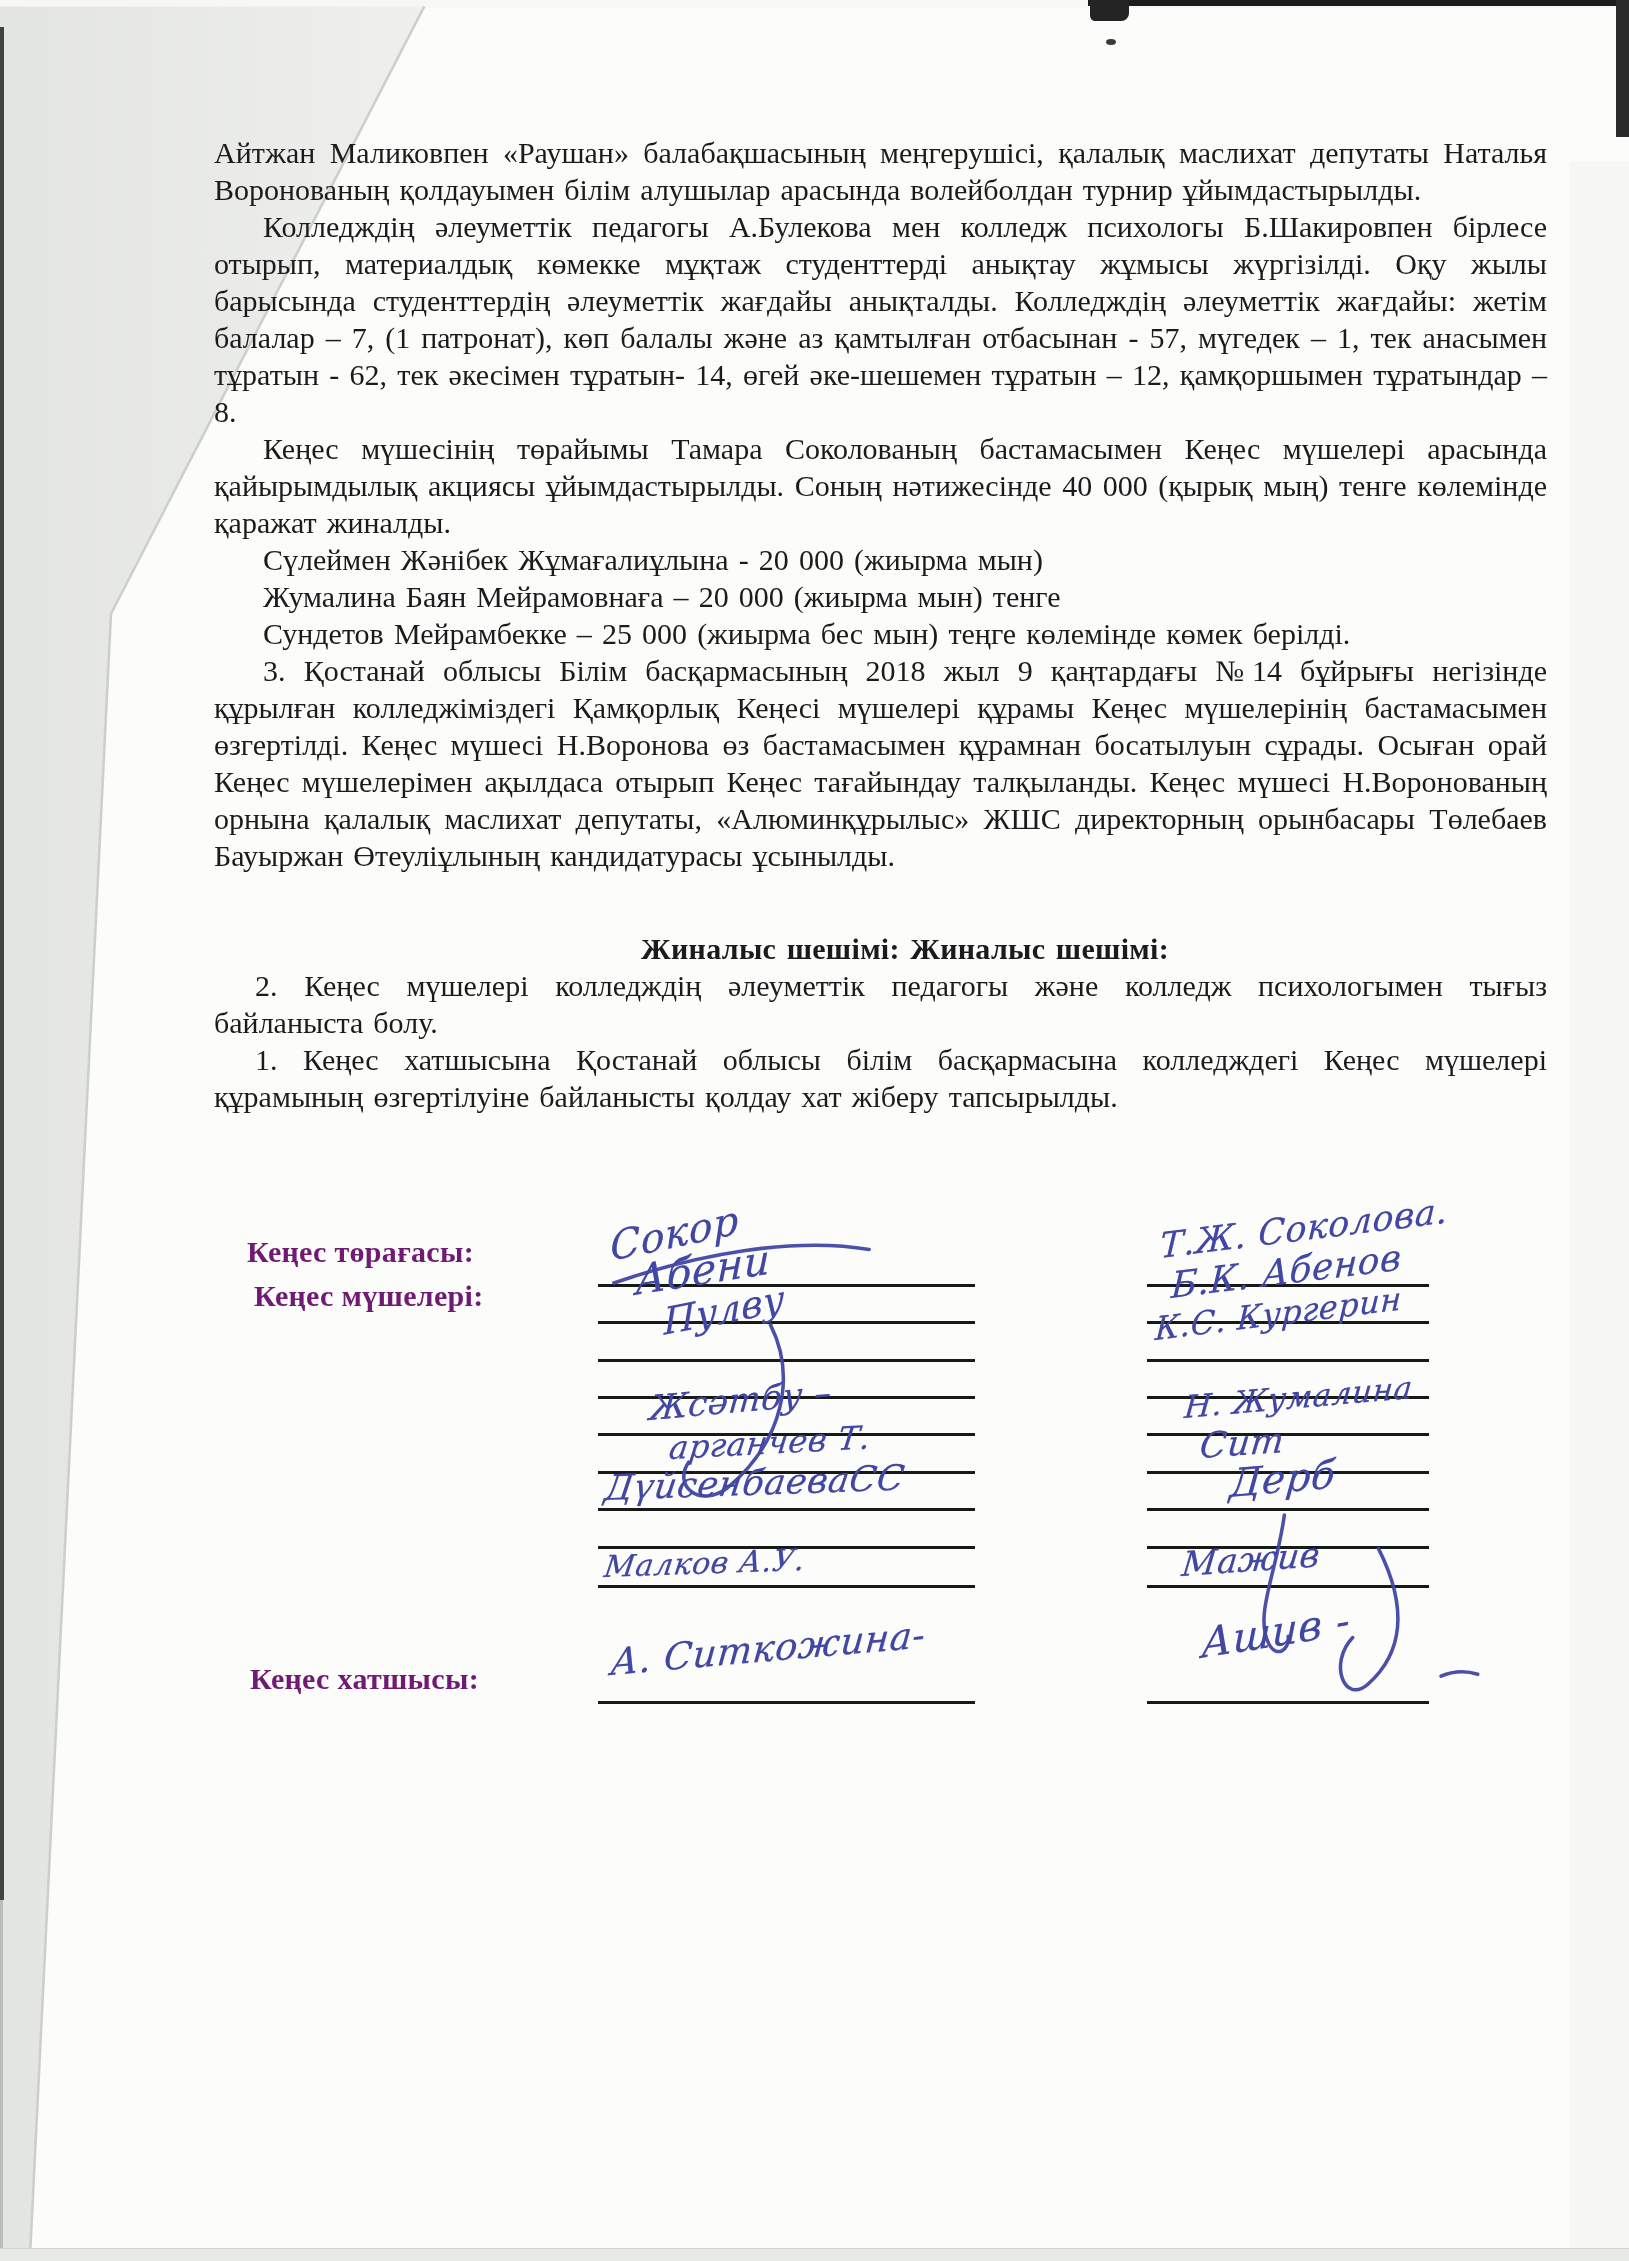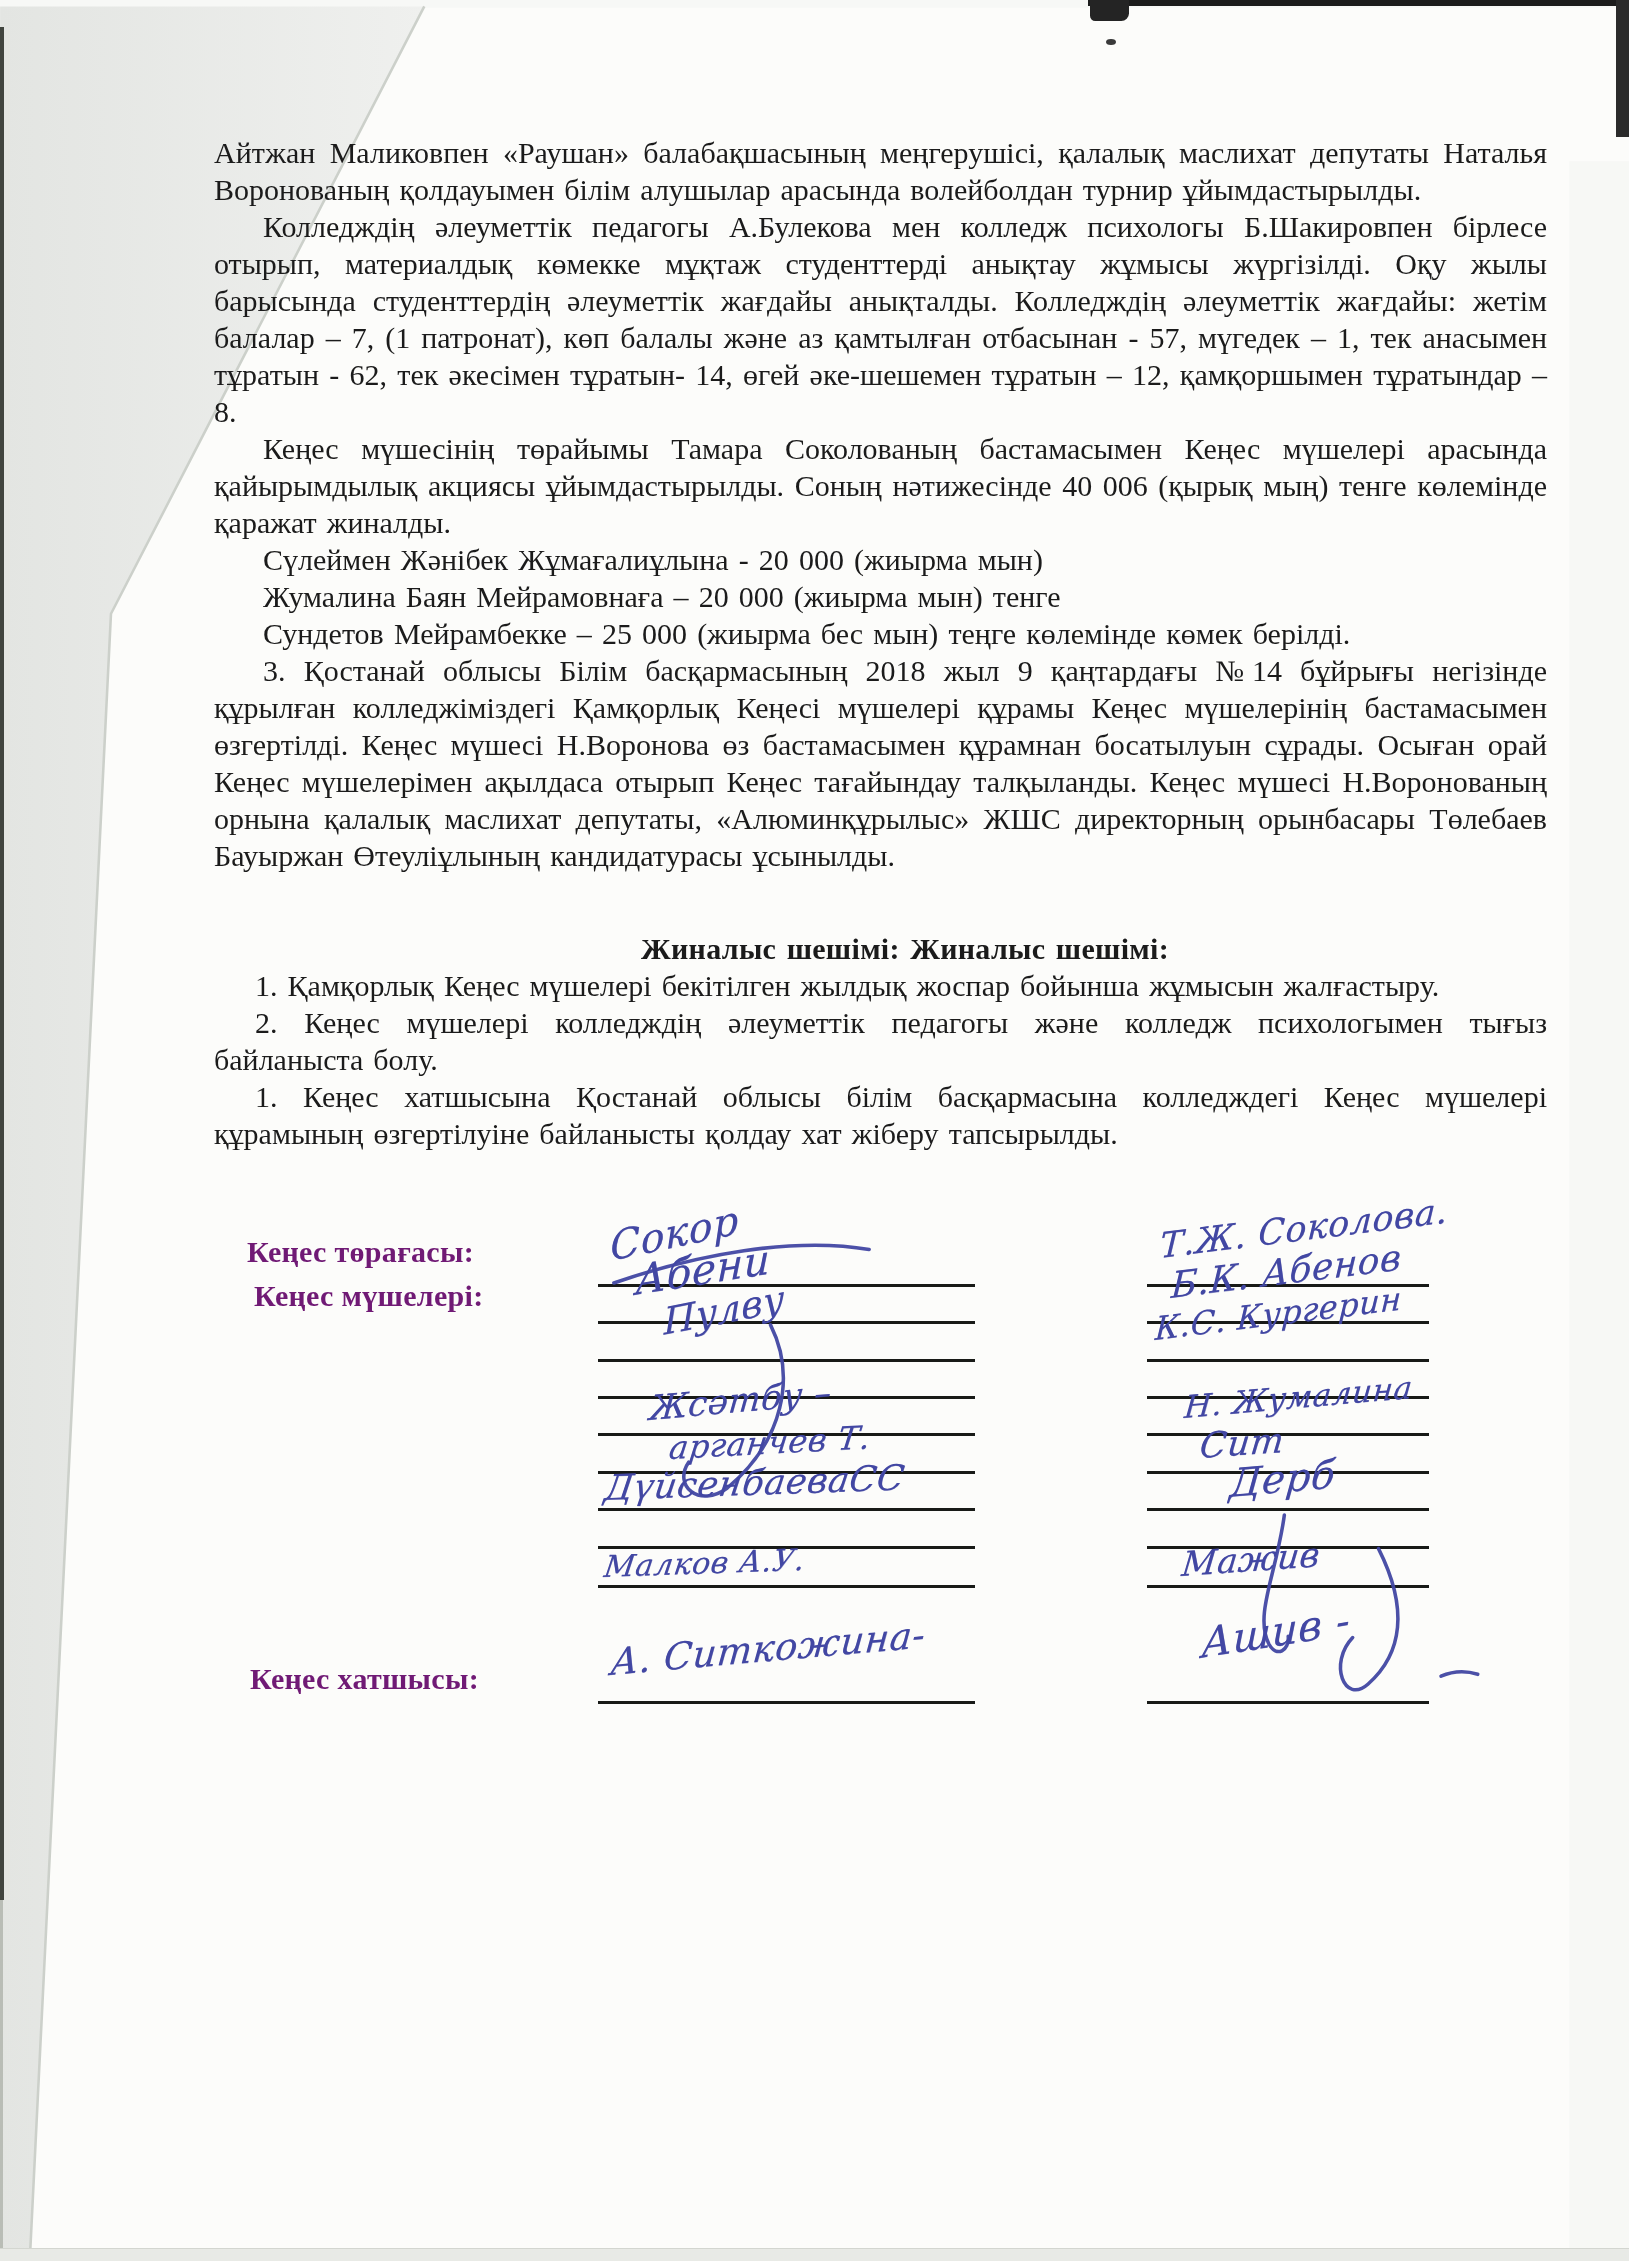--- a/index.html
+++ b/index.html
@@ -67,27 +67,26 @@
   <div class="right-black-bar"></div>
   <div class="left-dark-line"></div>
   <div class="left-dark-line-tail"></div>
   <div class="bottom-strip"></div>
 </div>
 
 <div class="body-text" id="body-flow">
 
 <p class="">Айтжан Маликовпен «Раушан» балабақшасының меңгерушісі, қалалық маслихат депутаты Наталья Воронованың қолдауымен  білім алушылар арасында волейболдан турнир ұйымдастырылды.</p>
     <p class="indent ">Колледждің әлеуметтік педагогы А.Булекова  мен колледж психологы Б.Шакировпен бірлесе отырып, материалдық көмекке мұқтаж студенттерді анықтау жұмысы жүргізілді.  Оқу жылы барысында студенттердің әлеуметтік жағдайы анықталды. Колледждің әлеуметтік жағдайы: жетім балалар – 7, (1 патронат),  көп балалы және аз қамтылған отбасынан - 57, мүгедек – 1,  тек анасымен тұратын - 62, тек әкесімен тұратын- 14, өгей әке-шешемен тұратын – 12, қамқоршымен тұратындар – 8.</p>
-    <p class="indent ">Кеңес мүшесінің төрайымы Тамара Соколованың бастамасымен Кеңес мүшелері арасында қайырымдылық акциясы ұйымдастырылды. Соның нәтижесінде 40 006 (қырық мың)  тенге көлемінде қаражат жиналды.</p>
+    <p class="indent ">Кеңес мүшесінің төрайымы Тамара Соколованың бастамасымен Кеңес мүшелері арасында қайырымдылық акциясы ұйымдастырылды. Соның нәтижесінде 40 000 (қырық мың)  тенге көлемінде қаражат жиналды.</p>
     <p class="indent nojust">Сүлеймен Жәнібек Жұмағалиұлына  - 20 000 (жиырма мын)</p>
     <p class="indent nojust">Жумалина Баян Мейрамовнаға – 20 000 (жиырма мын) тенге</p>
     <p class="indent nojust">Сундетов Мейрамбекке – 25 000 (жиырма бес мын) теңге көлемінде көмек берілді.</p>
     <p class="indent ">3. Қостанай облысы Білім басқармасының 2018 жыл 9 қаңтардағы №14 бұйрығы негізінде құрылған колледжіміздегі Қамқорлық Кеңесі мүшелері құрамы Кеңес мүшелерінің бастамасымен өзгертілді. Кеңес мүшесі Н.Воронова өз бастамасымен құрамнан босатылуын сұрады.  Осыған орай Кеңес мүшелерімен ақылдаса отырып Кеңес  тағайындау талқыланды. Кеңес мүшесі Н.Воронованың орнына қалалық маслихат депутаты, «Алюминқұрылыс» ЖШС директорның  орынбасары Төлебаев Бауыржан Өтеуліұлының кандидатурасы ұсынылды.</p>
     <p class="decisions-heading">Жиналыс шешімі:  Жиналыс шешімі:</p>
-    <p class="decision">1. Қамқорлық Кеңес мүшелері бекітілген жылдық жоспар бойынша жұмысын жалғастыру.</p>
     <p class="decision">2. Кеңес мүшелері колледждің әлеуметтік педагогы және колледж психологымен тығыз байланыста болу.</p>
     <p class="decision">1. Кеңес хатшысына Қостанай облысы білім басқармасына колледждегі Кеңес мүшелері құрамының өзгертілуіне байланысты қолдау хат жіберу тапсырылды.</p>
   </div>
 
 <div>
   <div class="sig-label" style="left:247px;top:1235px;">Кеңес төрағасы:</div>
   <div class="sig-label" style="left:254px;top:1279px;">Кеңес мүшелері:</div>
   <div class="sig-label" style="left:250px;top:1662px;">Кеңес хатшысы:</div>
   <div id="sig-rows">
       <div class="sig-line" style="left: 598px; top: 1284px; width: 377px;"></div>

